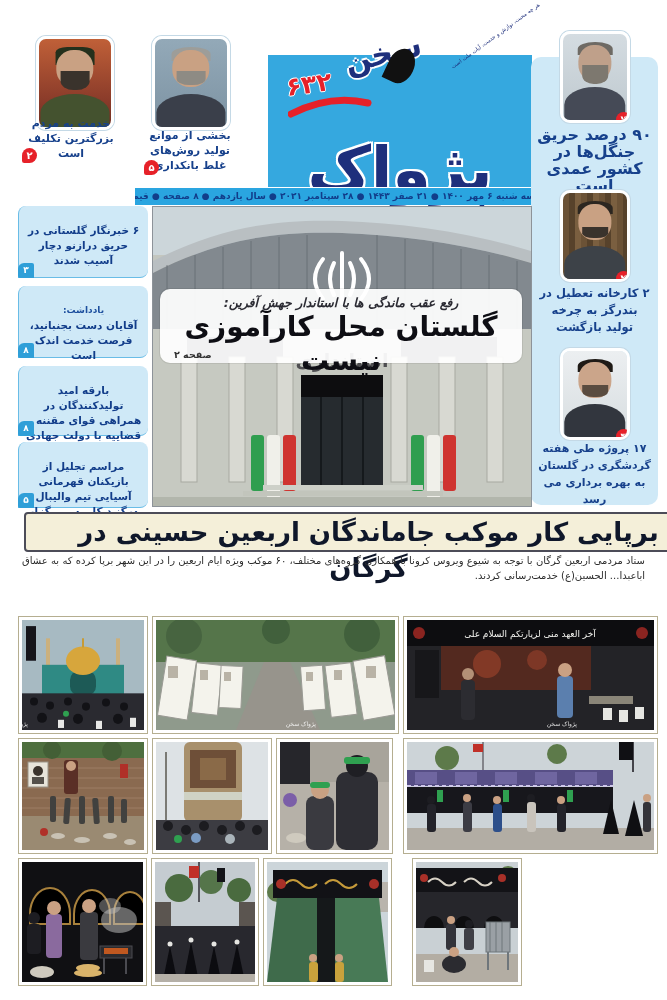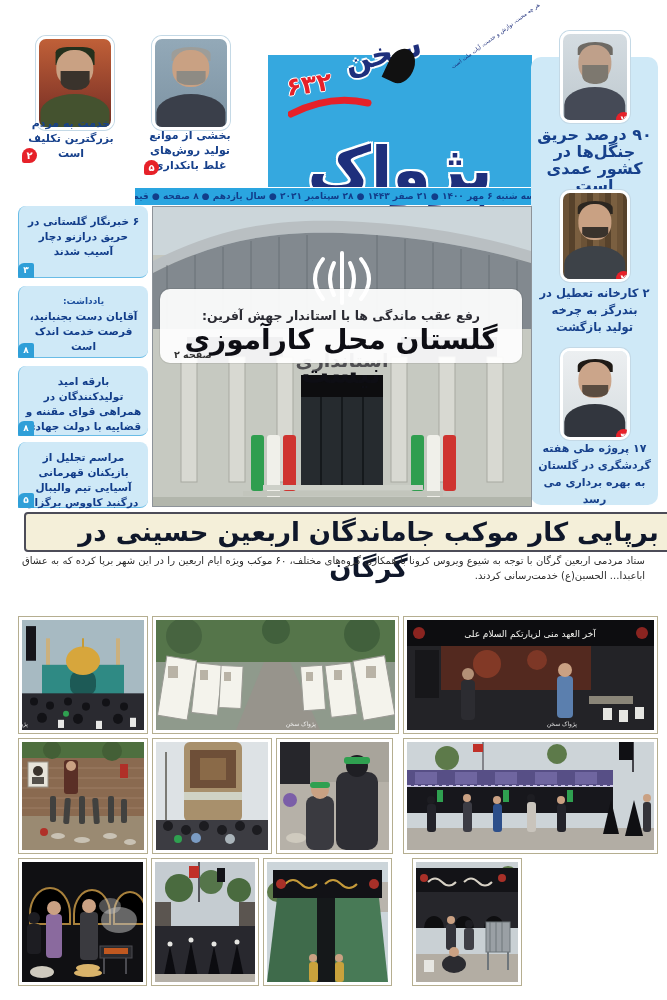--- a/index.html
+++ b/index.html
@@ -45,36 +45,36 @@
   .cap{color:#17418c;font-weight:bold;font-size:11px;line-height:15px;text-align:center;}
   .badge-red{
     display:flex;align-items:center;justify-content:center;
     width:15px;height:15px;background:#e62129;color:#fff;border-radius:50% 50% 50% 15%;
     font-size:10px;font-weight:bold;
   }
   .leftbox{
     background:#cfe9f7;border-radius:8px 8px 8px 0;
     border-left:1px solid #69bce6;border-bottom:1px solid #69bce6;
     color:#123d8a;font-weight:bold;font-size:10.5px;line-height:15px;text-align:center;
-    padding:8px 6px 4px;box-sizing:border-box;
+    padding:17px 6px 4px;box-sizing:border-box;
   }
   .leftbox .kicker{display:block;font-size:9px;color:#1d4f9e;}
   .fold-badge{
     position:absolute;left:-1px;bottom:-1px;width:16px;height:15px;
     background:#2f9fd8;color:#fff;border-radius:6px 2px 0 2px;
     font-size:9px;font-weight:bold;display:flex;align-items:center;justify-content:center;
   }
   .rightcol{background:#cfe9f7;border-radius:10px;}
   
   .lead-photo{border:1px solid #8d9399;overflow:hidden;background:#ccd6da;}
   .lead-overlay{
     background:rgba(255,255,255,0.93);border-radius:10px;box-shadow:0 0 0 1px rgba(0,0,0,.07);
     text-align:center;
   }
-  .lead-kicker{font-size:12.5px;font-weight:bold;color:#2b2b33;padding-top:19px;}
+  .lead-kicker{font-size:12.5px;font-weight:bold;color:#2b2b33;padding-top:6px;font-style:italic;}
   .lead-headline{font-size:28px;font-weight:bold;color:#0e0e14;line-height:34px;}
   .lead-pageref{position:absolute;left:14px;bottom:3px;font-size:9.5px;color:#333;font-weight:bold;}
   
   .sec-headbox{
     background:#f4efd9;border:2px solid #4c4c58;border-radius:4px;
     text-align:center;color:#0f172a;font-size:26px;font-weight:bold;line-height:36px;padding-left:33px;
   }
   .sec-par{font-size:10px;line-height:14.5px;color:#2c2c2c;text-align:justify;margin:0 0 2px;}
   .pframe{background:#fff;border:1px solid #b5ae90;padding:3px;box-sizing:border-box;}
   .pimg{width:100%;height:100%;position:relative;overflow:hidden;background:#fdba74;}

